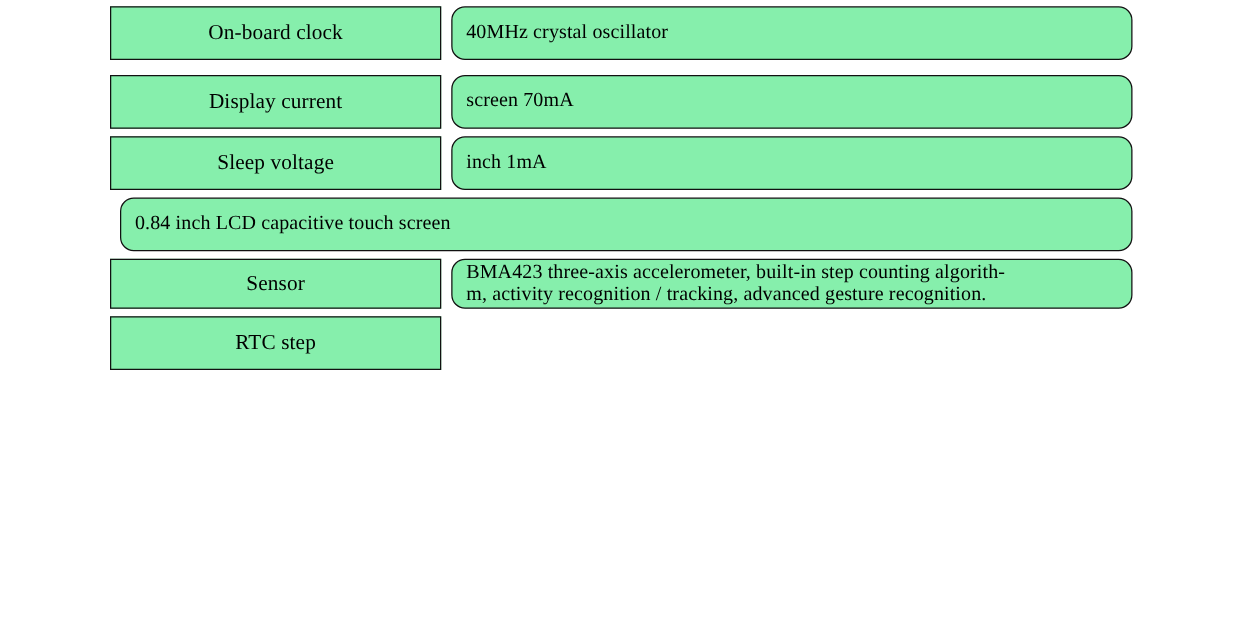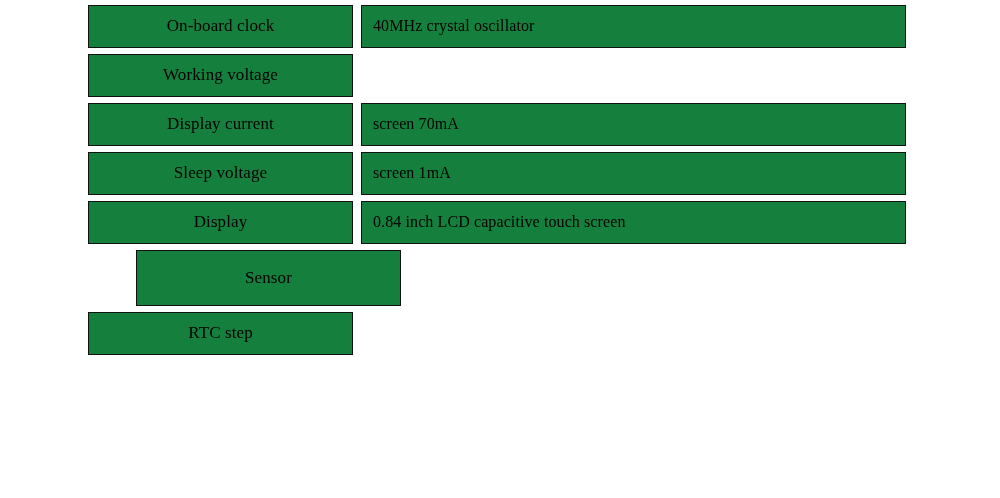--- a/index.html
+++ b/index.html
@@ -23,59 +23,60 @@
   }
 
   .spec-row {
     display: flex;
     align-items: stretch;
     margin-bottom: 6px;
   }
 
   .cell {
     border: 1px solid #111111;
-    background: #15803d;
+    background: #86efac;
     box-sizing: border-box;
     display: flex;
     flex-direction: column;
     justify-content: center;
   }
 
   .cell-label {
     width: 265px;
     flex: 0 0 265px;
     align-items: center;
     text-align: center;
   }
 
   .cell-value {
     flex: 1 1 auto;
     margin-left: 8px;
     align-items: flex-start;
     text-align: left;
     padding-left: 11px;
     padding-right: 8px;
+    border-radius: 11px;
   }
 
   .label-text {
     font-size: 17px;
     line-height: 1.1;
     letter-spacing: 0.1px;
   }
 
   .value-text {
     font-size: 16px;
     line-height: 1.15;
     letter-spacing: 0.1px;
   }
 
   
   .h-std  { height: 43px; }
   .h-tall { height: 62px; }
-  .h-wrap { height: 56px; margin-left: 48px; }
+  .h-wrap { height: 40px; }
 
   .value-lines {
     display: flex;
     flex-direction: column;
   }
   .value-lines.spaced  { line-height: 1.55; }
   .value-lines.tightly { line-height: 1.12; }
 </style>
 </head>
 <body>
@@ -85,57 +86,57 @@
       <div class="cell cell-label h-std">
         <div class="label-text">On-board clock</div>
       </div>
       <div class="cell cell-value h-std">
         <div class="value-lines value-text spaced">
           <div>40MHz crystal oscillator</div>
         </div>
       </div>
     </div>
     <div class="spec-row">
-      <div class="cell cell-label h-std">
-        <div class="label-text">Working voltage</div>
-      </div>
     </div>
     <div class="spec-row">
       <div class="cell cell-label h-std">
         <div class="label-text">Display current</div>
       </div>
       <div class="cell cell-value h-std">
         <div class="value-lines value-text spaced">
           <div>screen 70mA</div>
         </div>
       </div>
     </div>
     <div class="spec-row">
       <div class="cell cell-label h-std">
         <div class="label-text">Sleep voltage</div>
       </div>
       <div class="cell cell-value h-std">
         <div class="value-lines value-text spaced">
-          <div>screen 1mA</div>
+          <div>inch 1mA</div>
         </div>
       </div>
     </div>
     <div class="spec-row">
-      <div class="cell cell-label h-std">
-        <div class="label-text">Display</div>
-      </div>
       <div class="cell cell-value h-std">
         <div class="value-lines value-text spaced">
           <div>0.84 inch LCD capacitive touch screen</div>
         </div>
       </div>
     </div>
     <div class="spec-row">
       <div class="cell cell-label h-wrap">
         <div class="label-text">Sensor</div>
       </div>
+      <div class="cell cell-value h-wrap">
+        <div class="value-lines value-text tightly">
+          <div>BMA423 three-axis accelerometer, built-in step counting algorith-</div>
+          <div>m, activity recognition / tracking, advanced gesture recognition.</div>
+        </div>
+      </div>
     </div>
     <div class="spec-row">
       <div class="cell cell-label h-std">
         <div class="label-text">RTC step</div>
       </div>
     </div>
   </div>
 
 </body></html>

